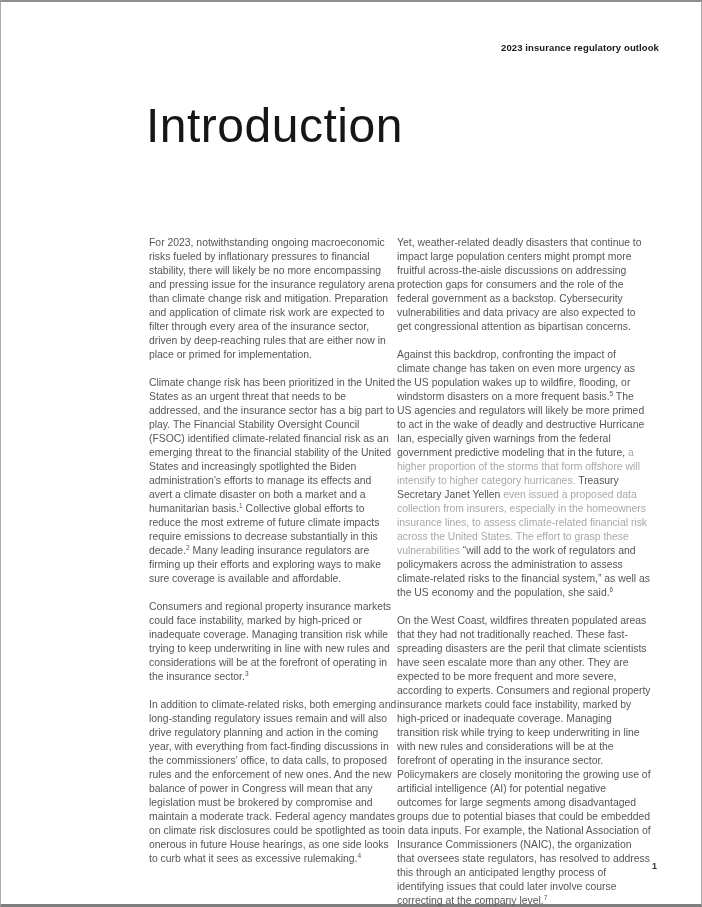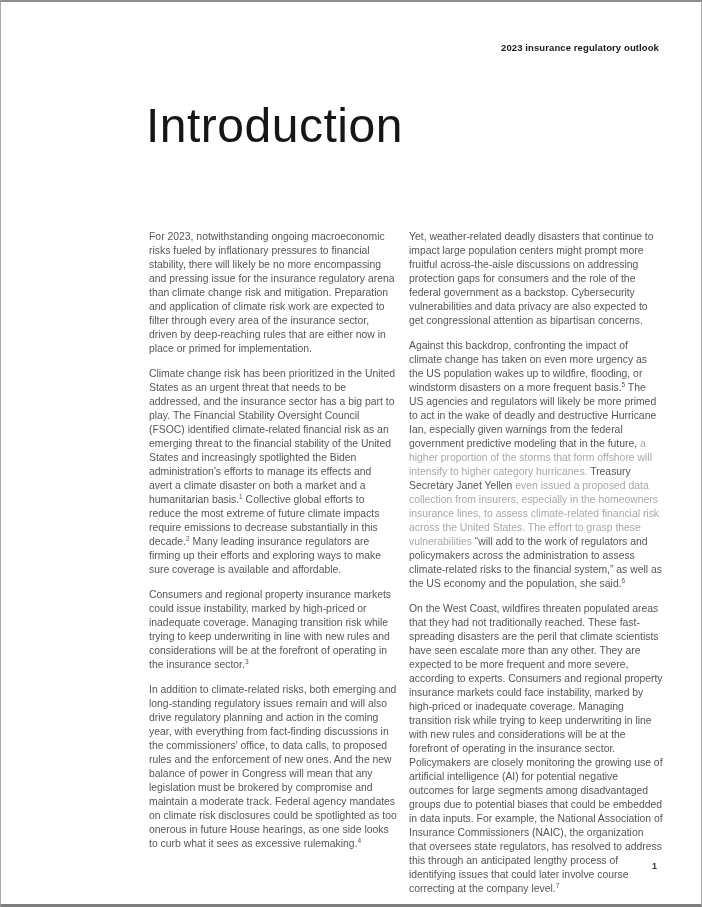--- a/index.html
+++ b/index.html
@@ -4,22 +4,22 @@
 <style>
   html,body{margin:0;padding:0;background:#fff;}
   body{width:702px;height:907px;position:relative;font-family:"Liberation Sans",sans-serif;overflow:hidden;}
   .page{position:absolute;inset:0;box-sizing:border-box;background:#fff;
         border-left:1px solid #a9a9a9;border-right:1px solid #a9a9a9;
         border-top:2px solid #8e8e8e;border-bottom:3px solid #7e7e7e;}
   .running-header{position:absolute;top:40px;right:42px;font-size:9.5px;font-weight:700;color:#1a1a1a;letter-spacing:.1px;}
   .page-title{position:absolute;left:145px;top:96px;margin:0;font-size:48px;font-weight:300;color:var(--title,#161616);letter-spacing:.5px;}
   .col{position:absolute;top:220px;}
   #col-left{left:148px;width:248px;}
-  #col-right{left:408px;width:254px;}
-  .col p{margin:8px 0 11px 0;font-size:10.4px;line-height:14px;color:var(--body,#54565B);text-align:left;}
+  #col-right{left:396px;width:254px;}
+  .col p{margin:14px 0 11px 0;font-size:10.4px;line-height:14px;color:var(--body,#54565B);text-align:left;}
   .col p:last-child{margin-bottom:0;}
   .light{color:var(--link,#A7A8AA);}
   sup{font-size:6.5px;line-height:0;vertical-align:super;}
   .page-number{position:absolute;top:859px;right:44px;font-size:9px;font-weight:700;color:#333;}
   .watermark{position:absolute;left:276px;top:844px;display:flex;align-items:flex-start;}
   .wm-icon{display:block;margin-top:2px;}
   .wm-text{margin-left:7px;display:flex;flex-direction:column;}
   .wm-brand{font-size:30px;font-weight:700;color:var(--navy,#16365C);line-height:34px;letter-spacing:1px;}
   .wm-domain{font-size:16px;font-weight:700;color:var(--domain,#41658C);letter-spacing:2.5px;line-height:18px;margin-top:1px;}
 </style>
@@ -28,21 +28,21 @@
 
 <div class="page">
 
   <div class="running-header">2023 insurance regulatory outlook</div>
 
   <h1 class="page-title">Introduction</h1>
 
   <div class="col" id="col-left">
       <p><span>For 2023, notwithstanding ongoing macroeconomic risks fueled by inflationary pressures to financial stability, there will likely be no more encompassing and pressing issue for the insurance regulatory arena than climate change risk and mitigation. Preparation and application of climate risk work are expected to filter through every area of the insurance sector, driven by deep-reaching rules that are either now in place or primed for implementation.</span></p>
       <p><span>Climate change risk has been prioritized in the United States as an urgent threat that needs to be addressed, and the insurance sector has a big part to play. The Financial Stability Oversight Council (FSOC) identified climate-related financial risk as an emerging threat to the financial stability of the United States and increasingly spotlighted the Biden administration’s efforts to manage its effects and avert a climate disaster on both a market and a humanitarian basis.</span><sup>1</sup><span> Collective global efforts to reduce the most extreme of future climate impacts require emissions to decrease substantially in this decade.</span><sup>2</sup><span> Many leading insurance regulators are firming up their efforts and exploring ways to make sure coverage is available and affordable.</span></p>
-      <p><span>Consumers and regional property insurance markets could issue instability, marked by high-priced or inadequate coverage. Managing transition risk while trying to keep underwriting in line with new rules and considerations will be at the forefront of operating in the insurance sector.</span><sup>3</sup></p>
+      <p><span>Consumers and regional property insurance markets could face instability, marked by high-priced or inadequate coverage. Managing transition risk while trying to keep underwriting in line with new rules and considerations will be at the forefront of operating in the insurance sector.</span><sup>3</sup></p>
       <p><span>In addition to climate-related risks, both emerging and long-standing regulatory issues remain and will also drive regulatory planning and action in the coming year, with everything from fact-finding discussions in the commissioners’ office, to data calls, to proposed rules and the enforcement of new ones. And the new balance of power in Congress will mean that any legislation must be brokered by compromise and maintain a moderate track. Federal agency mandates on climate risk disclosures could be spotlighted as too onerous in future House hearings, as one side looks to curb what it sees as excessive rulemaking.</span><sup>4</sup></p>
     </div>
   <div class="col" id="col-right">
       <p><span>Yet, weather-related deadly disasters that continue to impact large population centers might prompt more fruitful across-the-aisle discussions on addressing protection gaps for consumers and the role of the federal government as a backstop. Cybersecurity vulnerabilities and data privacy are also expected to get congressional attention as bipartisan concerns.</span></p>
       <p><span>Against this backdrop, confronting the impact of climate change has taken on even more urgency as the US population wakes up to wildfire, flooding, or windstorm disasters on a more frequent basis.</span><sup>5</sup><span> The US agencies and regulators will likely be more primed to act in the wake of deadly and destructive Hurricane Ian, especially given warnings from the federal government predictive modeling that in the future, </span><span class="light">a higher proportion of the storms that form offshore will intensify to higher category hurricanes.</span><span> Treasury Secretary Janet Yellen </span><span class="light">even issued a proposed data collection from insurers, especially in the homeowners insurance lines, to assess climate-related financial risk across the United States. The effort to grasp these vulnerabilities</span><span> “will add to the work of regulators and policymakers across the administration to assess climate-related risks to the financial system,” as well as the US economy and the population, she said.</span><sup>6</sup></p>
       <p><span>On the West Coast, wildfires threaten populated areas that they had not traditionally reached. These fast-spreading disasters are the peril that climate scientists have seen escalate more than any other. They are expected to be more frequent and more severe, according to experts. Consumers and regional property insurance markets could face instability, marked by high-priced or inadequate coverage. Managing transition risk while trying to keep underwriting in line with new rules and considerations will be at the forefront of operating in the insurance sector. Policymakers are closely monitoring the growing use of artificial intelligence (AI) for potential negative outcomes for large segments among disadvantaged groups due to potential biases that could be embedded in data inputs. For example, the National Association of Insurance Commissioners (NAIC), the organization that oversees state regulators, has resolved to address this through an anticipated lengthy process of identifying issues that could later involve course correcting at the company level.</span><sup>7</sup></p>
     </div>
 
 
   <div class="page-number">1</div>

